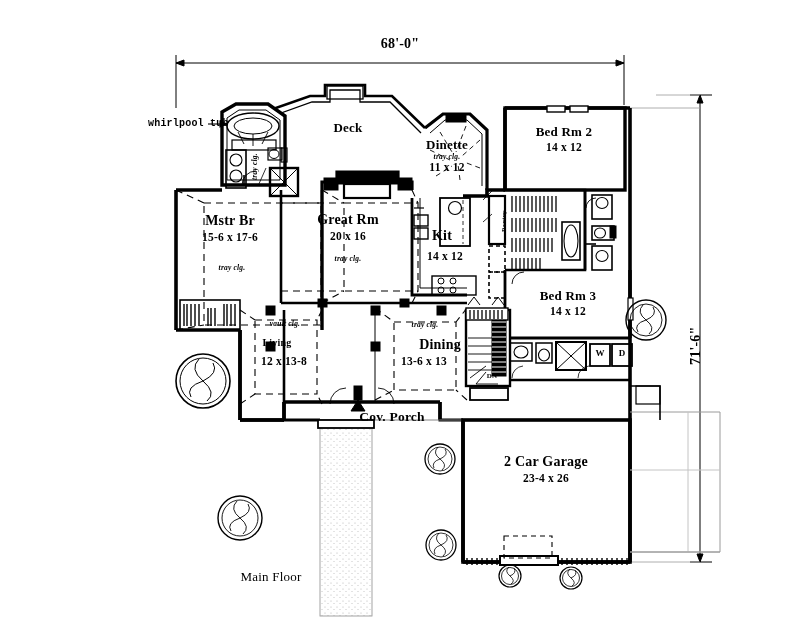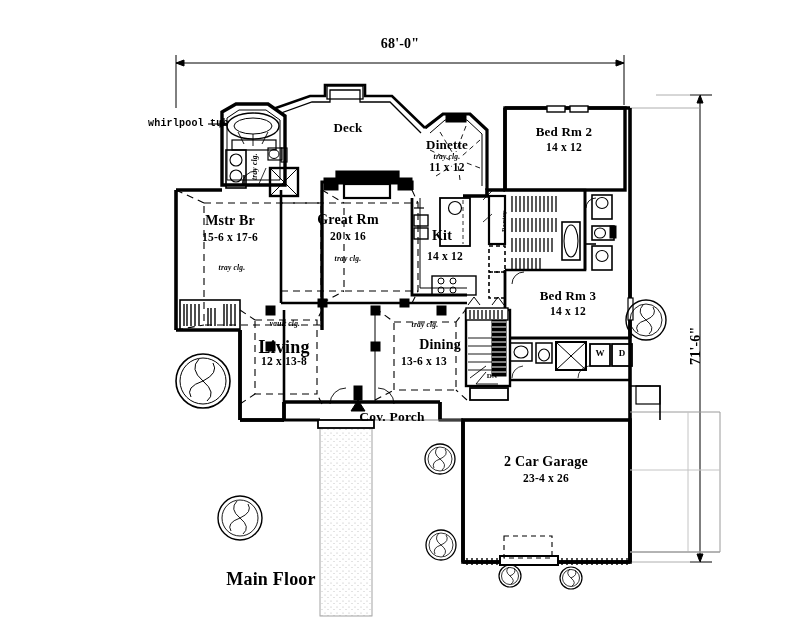--- a/index.html
+++ b/index.html
@@ -7,21 +7,21 @@
        font-family:"Liberation Serif",serif;color:#000;}
   #plan{position:relative;width:800px;height:627px;background:#fff;}
   svg{position:absolute;left:0;top:0;}
   .lbl{position:absolute;font-family:"Liberation Serif",serif;font-weight:bold;
        color:#000;white-space:nowrap;letter-spacing:.2px;}
   .rm-name{font-size:13px;font-weight:bold;}
   .rm-dim{font-size:11.5px;font-weight:bold;}
   .tiny{font-size:7.5px;font-weight:bold;font-style:italic;}
   .tinyup{font-size:7px;font-weight:bold;}
   .dimtxt{font-size:14px;font-weight:bold;}
-  .mainfloor{font-size:18px;font-weight:bold;}
+  .mainfloor{font-size:13px;font-weight:normal;}
   .note{font-size:10px;font-weight:bold;font-family:Liberation Mono, monospace;}
   .rot90{transform:rotate(-90deg);transform-origin:left top;}
   .ctr{transform:translateX(-50%);}
 </style>
 </head>
 <body>
 
 <div id="plan">
 
 <svg width="800" height="627" viewBox="0 0 800 627">
@@ -505,21 +505,21 @@
 <div class="lbl rm-dim ctr" style="left:445px;top:250px;">14 x 12</div>
 
 <div class="lbl tinyup rot90" style="left:500px;top:232px;">Pantry</div>
 
 <div class="lbl rm-name ctr" style="left:568px;top:288px;text-align:right;">Bed Rm 3</div>
 <div class="lbl rm-dim ctr" style="left:568px;top:305px;">14 x 12</div>
 
 <div class="lbl ctr" style="left:600px;top:348px;font-size:9px;">W</div>
 <div class="lbl ctr" style="left:622px;top:348px;font-size:9px;">D</div>
 
-<div class="lbl rm-name ctr" style="left:284px;top:337px;font-size:18px;text-align:center;">Living</div>
+<div class="lbl rm-name ctr" style="left:277px;top:337px;font-size:10px;text-align:center;">Living</div>
 <div class="lbl rm-dim ctr" style="left:284px;top:355px;">12 x 13-8</div>
 <div class="lbl tiny ctr" style="left:285px;top:319px;">vault clg.</div>
 
 <div class="lbl rm-name ctr" style="left:424px;top:337px;font-size:14px;margin-left:16px;">Dining</div>
 <div class="lbl rm-dim ctr" style="left:424px;top:355px;">13-6 x 13</div>
 <div class="lbl tiny ctr" style="left:425px;top:320px;">tray clg.</div>
 
 <div class="lbl ctr" style="left:492px;top:372px;font-size:7px;">DN</div>
 
 <div class="lbl rm-name ctr" style="left:392px;top:409px;font-size:13.5px;">Cov. Porch</div>

